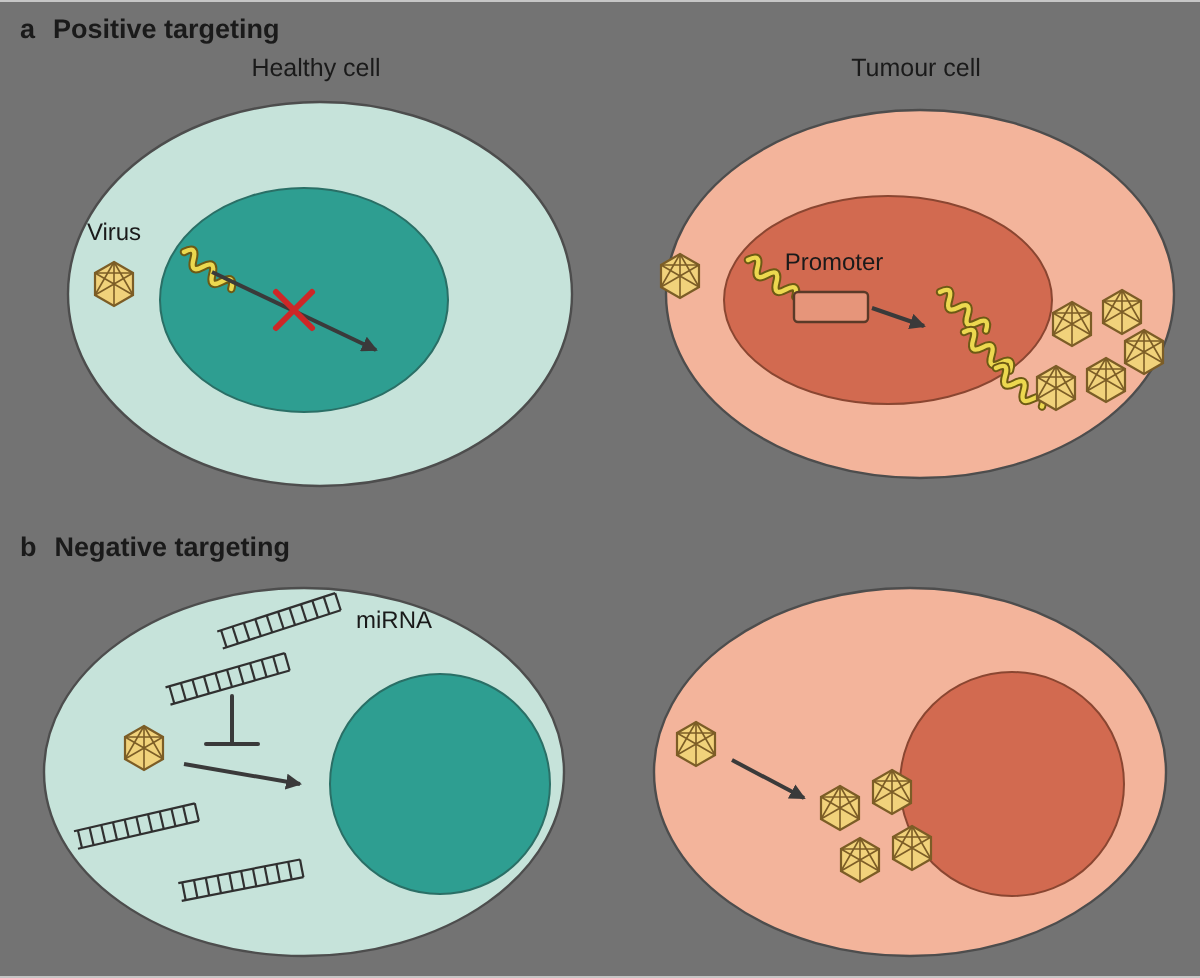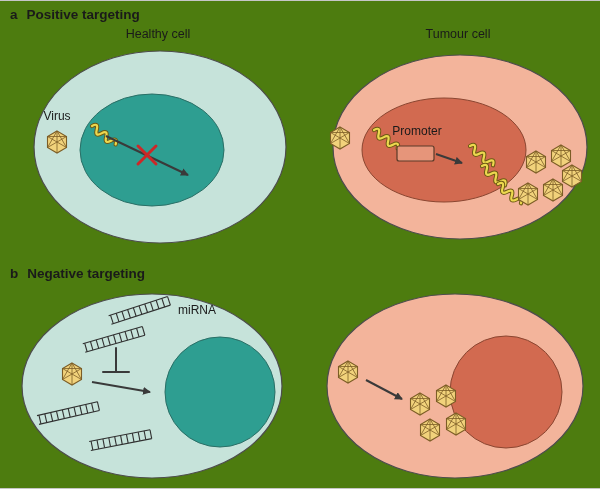--- a/index.html
+++ b/index.html
@@ -1,16 +1,16 @@
 <!DOCTYPE html>
 <html style="--healthy-cell: #c6e3da; --healthy-nucleus: #2e9e91; --tumour-cell: #f3b49b; --tumour-nucleus: #d26a50; --virus-fill: #f1d27b; --virus-stroke: #7c5d26; --rna: #ecd84f; --arrow: #3a3a3a; --cross: #cd2727; --promoter-box: #e6957a;"><head>
 <meta charset="utf-8">
 <style>
   html,body{margin:0;padding:0;background:#ffffff;}
-  .stage{position:relative;width:600px;height:489px;background:#4d7c0f;overflow:hidden;
+  .stage{position:relative;width:600px;height:489px;background:#737373;overflow:hidden;
          font-family:"Liberation Sans",sans-serif;}
   .frame-line{position:absolute;left:0;right:0;height:1px;background:#c6c6c6;}
   .frame-line.top{top:0;}
   .frame-line.bottom{bottom:0;}
 
   svg text{font-family:"Liberation Sans",sans-serif;fill:#1a1a1a;}
   .panel-title{font-size:13.5px;font-weight:bold;}
   .cell-label{font-size:12.5px;}
   .small-label{font-size:12px;}
 

